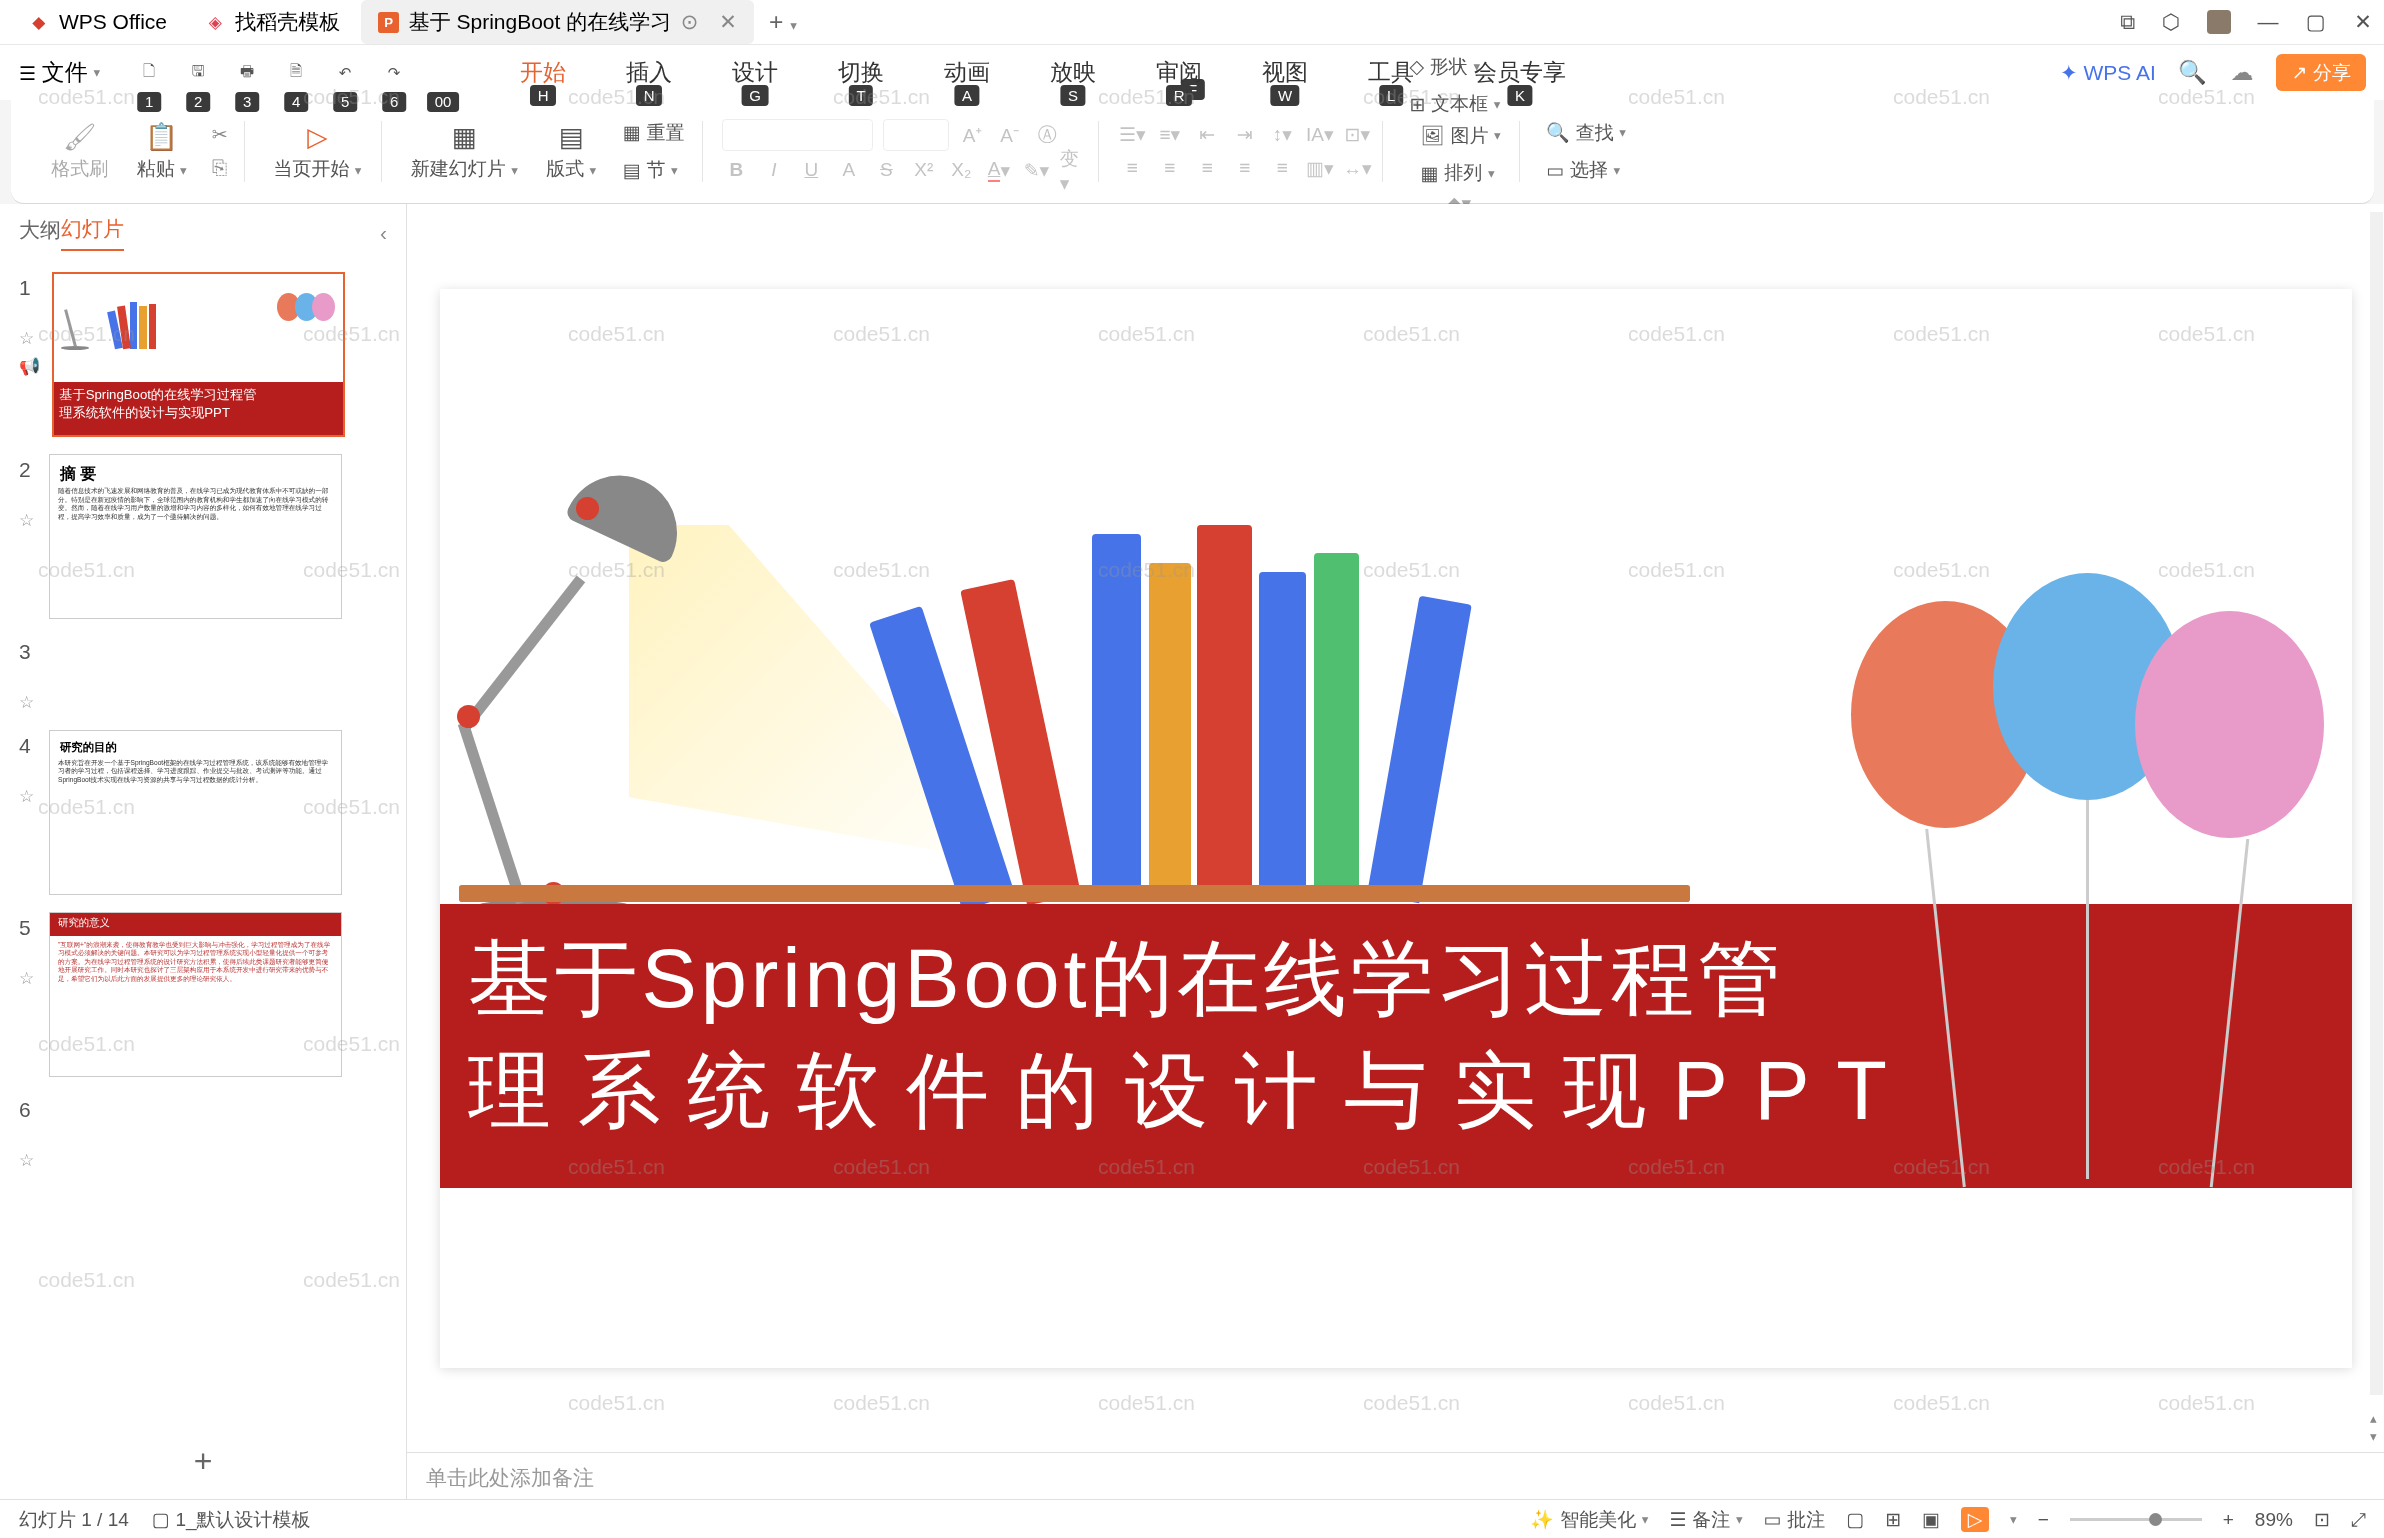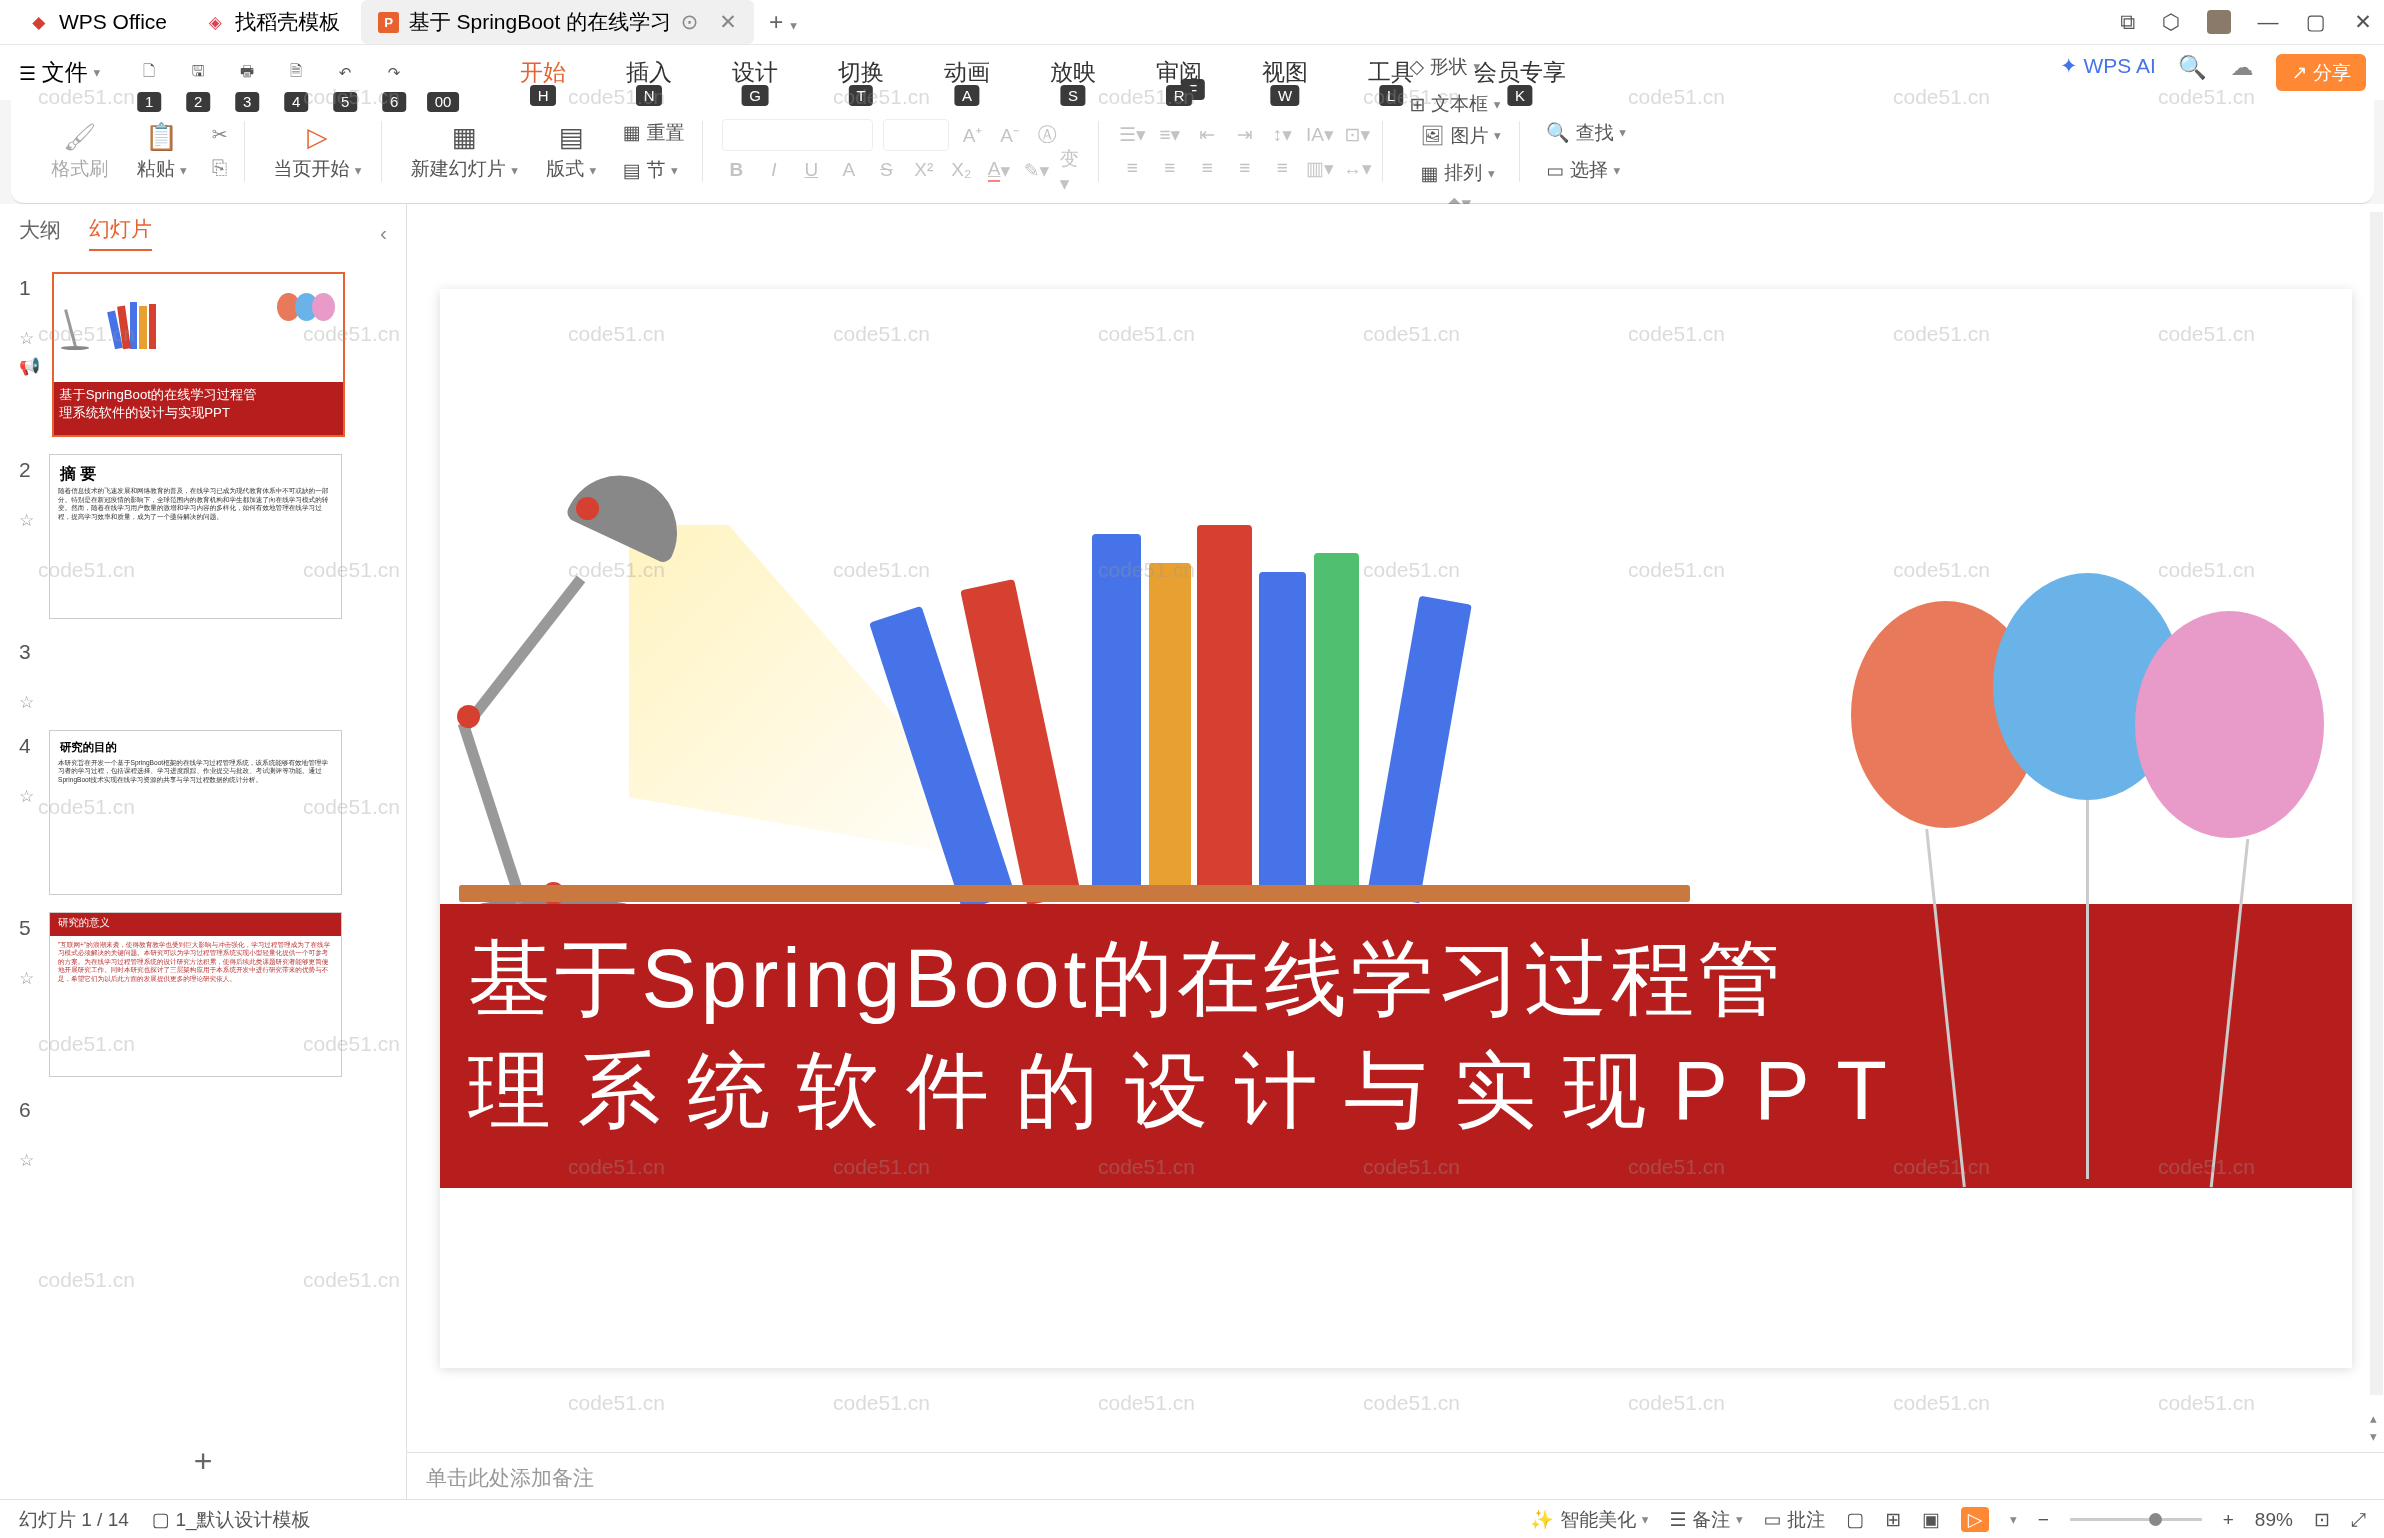--- a/index.html
+++ b/index.html
@@ -24,21 +24,21 @@
 .menubar { height: 55px; background: #fff; display: flex; align-items: center; padding: 0 19px; gap: 34px; position: relative; }
 .file-btn { display: flex; align-items: center; gap: 5.7px; font-size: 23px; }
 .hamburger { display: inline-block; }
 .hamburger::before { content: "☰"; font-size: 19px; }
 .qat { display: flex; gap: 19px; }
 .qat-btn { width: 30px; height: 30px; display: flex; align-items: center; justify-content: center; color: #555; position: relative; }
 .key-hint { position: absolute; top: 34px; left: 50%; transform: translateX(-50%); background: #3a3a3a; color: #fff; font-size: 15px; padding: 1.9px 7.6px; border-radius: 3.8px; }
 .menu-tabs { display: flex; gap: 60px; margin-left: 28px; }
 .menu-tab { font-size: 23px; color: #333; position: relative; padding: 5.7px 0; }
 .menu-tab.active { color: #e86230; }
-.menubar-right { margin-left: auto; display: flex; gap: 23px; align-items: flex-start; }
+.menubar-right { margin-left: auto; display: flex; gap: 23px; align-items: center; }
 .wps-ai { color: #4673e8; font-size: 21px; font-weight: 500; }
 .share-btn { background: #ff8834; color: #fff; padding: 5.7px 15px; border-radius: 5.7px; font-size: 19px; display: flex; align-items: center; gap: 5.7px; }
 
 
 .ribbon { height: 104px; background: #fff; border-bottom: 1.9px solid #d8d8d8; display: flex; padding: 7.6px 19px; gap: 7.6px; border-radius: 0 0 13.2px 13.2px; margin: 0 11.4px; }
 .ribbon-group { display: flex; flex-direction: column; align-items: center; justify-content: center; padding: 0 11.4px; position: relative; }
 .ribbon-group::after { content: ""; position: absolute; right: 0; top: 15%; height: 70%; width: 0.9px; background: #e5e5e5; }
 .ribbon-group:last-child::after { display: none; }
 .ribbon-btn-lg { display: flex; flex-direction: column; align-items: center; gap: 3.8px; font-size: 19px; color: #555; padding: 3.8px 9.5px; }
 .ribbon-icon { font-size: 26.5px; color: #555; }
@@ -48,21 +48,21 @@
 .dd { color: #888; font-size: 13.2px; }
 .font-select { width: 151px; height: 32px; border: 0.9px solid #ddd; border-radius: 3.8px; padding: 0 7.6px; font-size: 17px; }
 .size-select { width: 66px; height: 32px; border: 0.9px solid #ddd; border-radius: 3.8px; padding: 0 7.6px; font-size: 17px; }
 .fmt-btn { width: 28px; height: 28px; display: flex; align-items: center; justify-content: center; color: #888; font-size: 19px; }
 
 
 .main { display: flex; height: calc(100% - 45px - 55px - 104px - 40px); }
 
 
 .slide-panel { width: 407px; background: #fff; border-right: 0.9px solid #e0e0e0; display: flex; flex-direction: column; }
-.panel-tabs { display: flex; padding: 11.4px 19px; gap: 28px; align-items: center; }
+.panel-tabs { display: flex; padding: 11.4px 19px; align-items: center; }
 .panel-tab { font-size: 21px; color: #666; padding-bottom: 5.7px; }
 .panel-tab.active { color: #e86230; border-bottom: 2.8px solid #e86230; }
 .panel-collapse { margin-left: auto; color: #888; font-size: 21px; }
 .thumbs { flex: 1; overflow-y: auto; padding: 9.5px 19px; }
 .thumb-row { display: flex; gap: 11.4px; margin-bottom: 17px; align-items: flex-start; }
 .thumb-num { font-size: 21px; color: #555; width: 19px; padding-top: 3.8px; }
 .thumb-icons { display: flex; flex-direction: column; gap: 7.6px; color: #999; font-size: 17px; margin-top: 28px; }
 .thumb { width: 293px; height: 165px; border: 0.9px solid #ccc; background: #fff; position: relative; overflow: hidden; }
 .thumb.selected { border: 2.8px solid #e86230; }
 .thumb-title-bar { position: absolute; bottom: 0; left: 0; right: 0; height: 53px; background: #b61e1e; color: #fff; font-size: 13.2px; padding: 3.8px 5.7px; }

